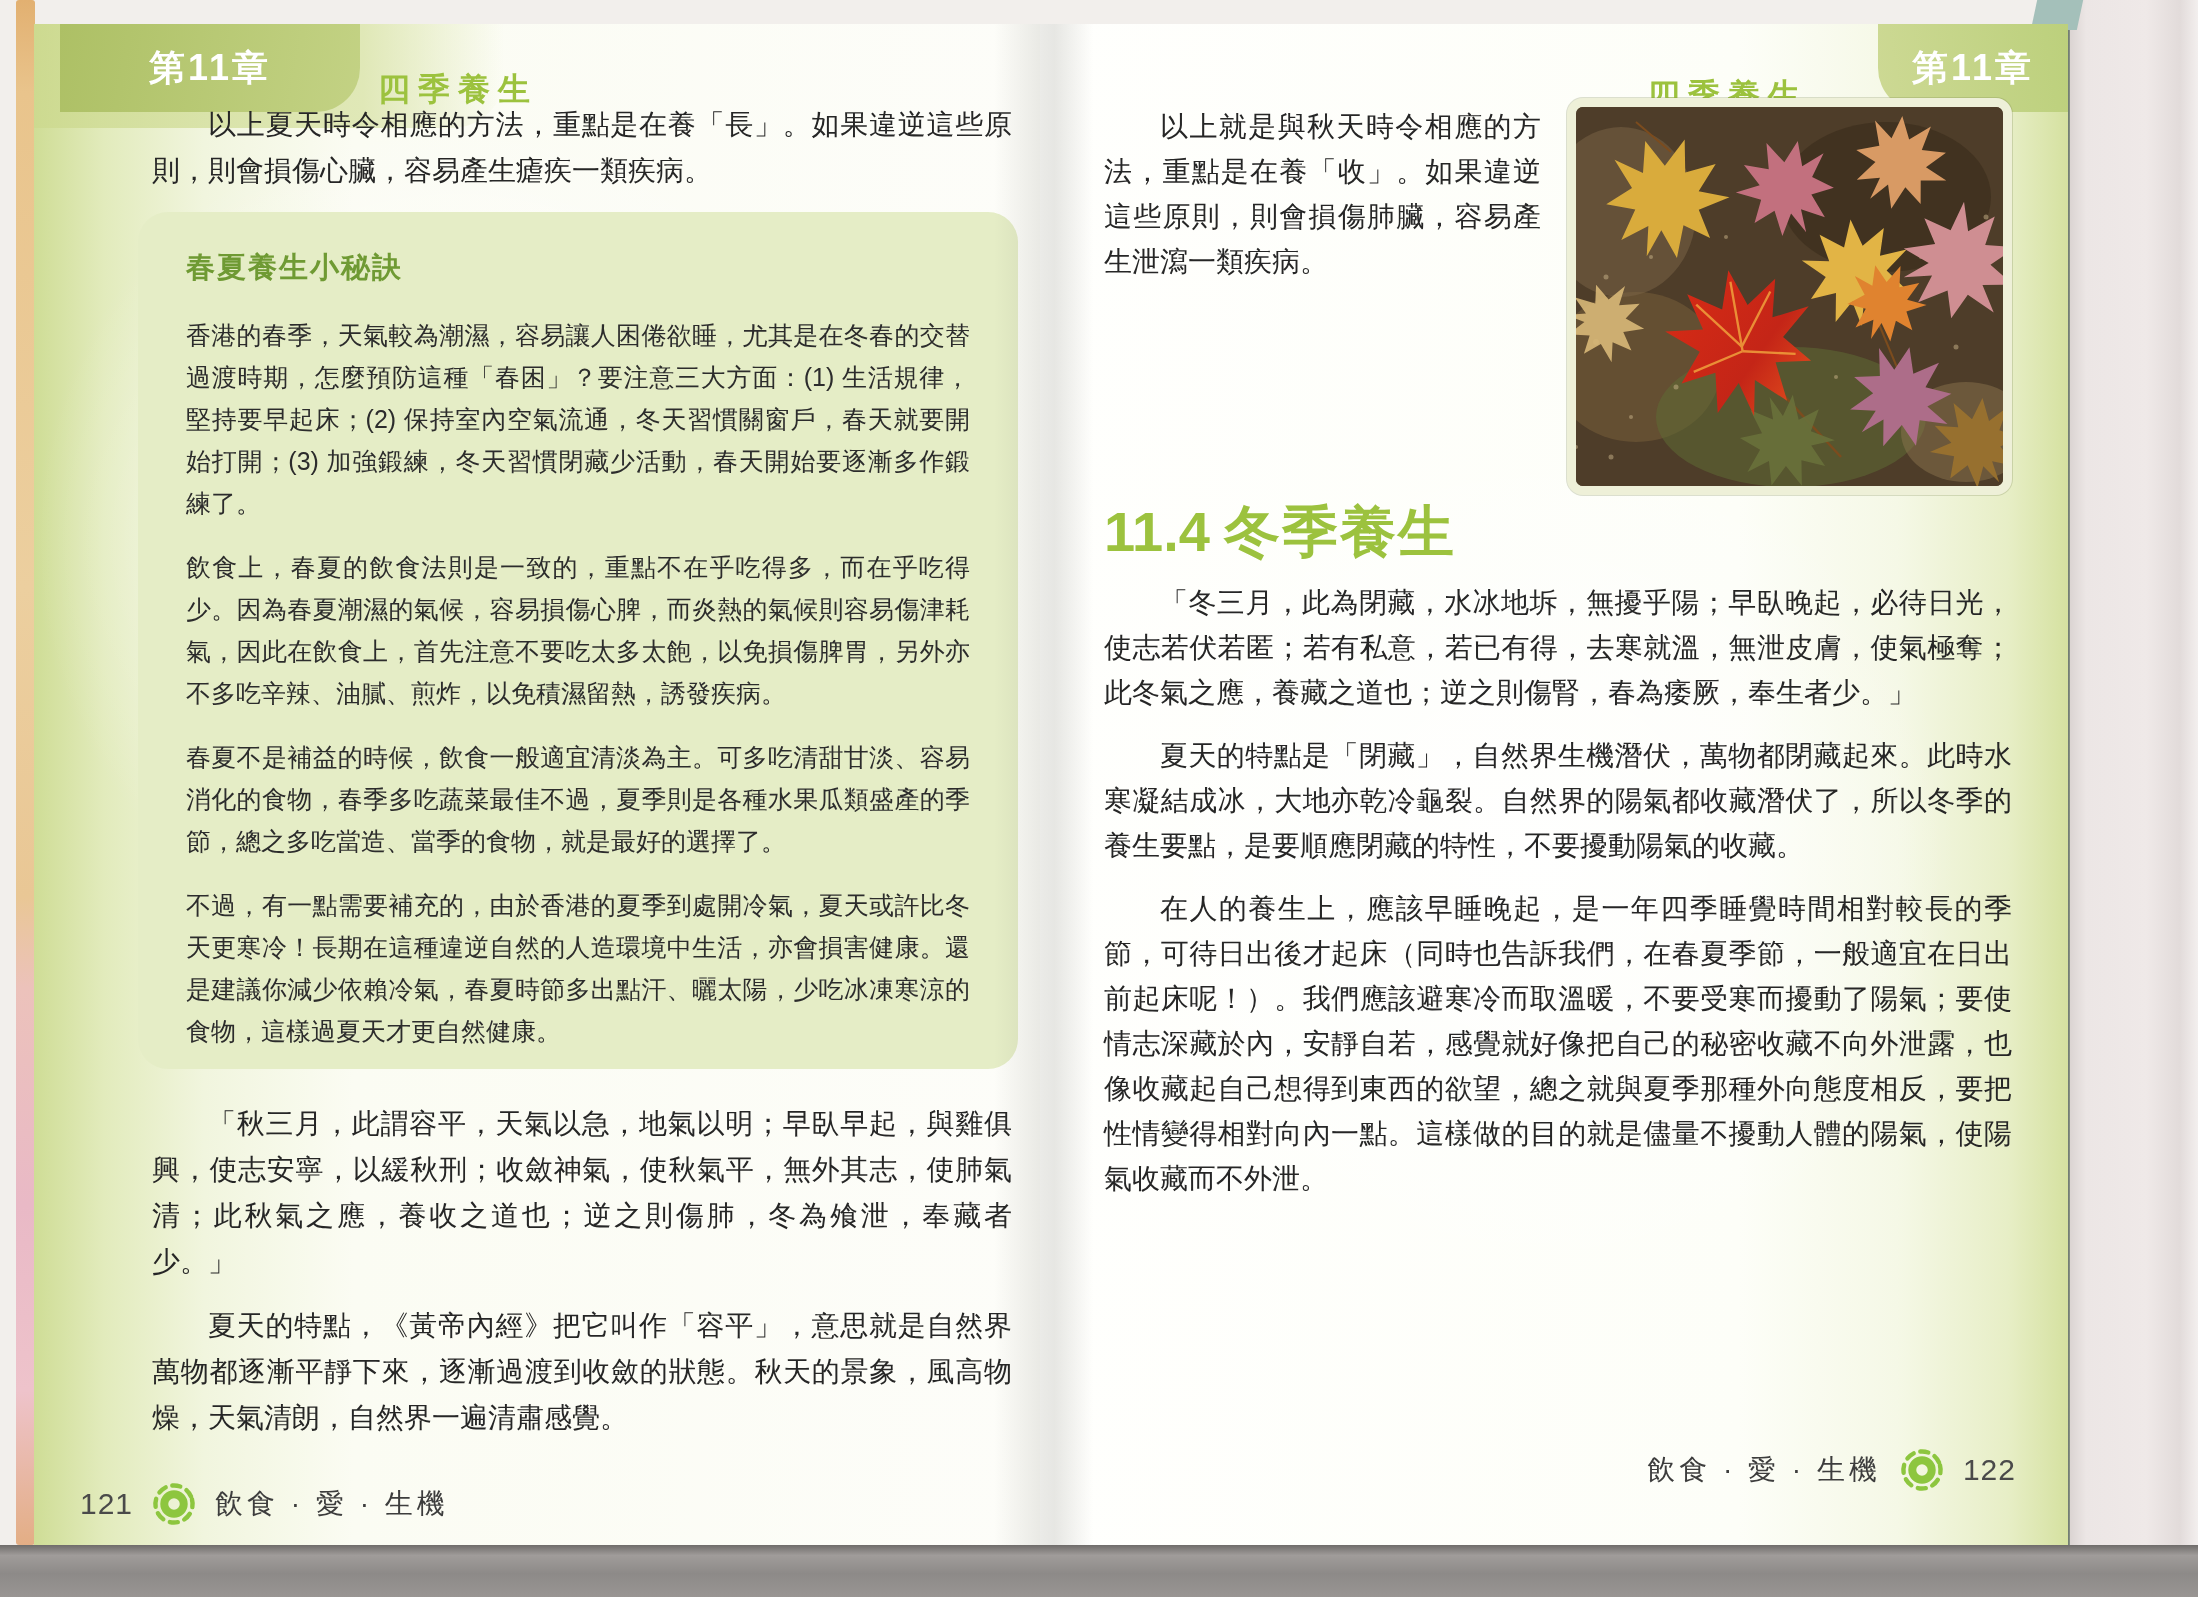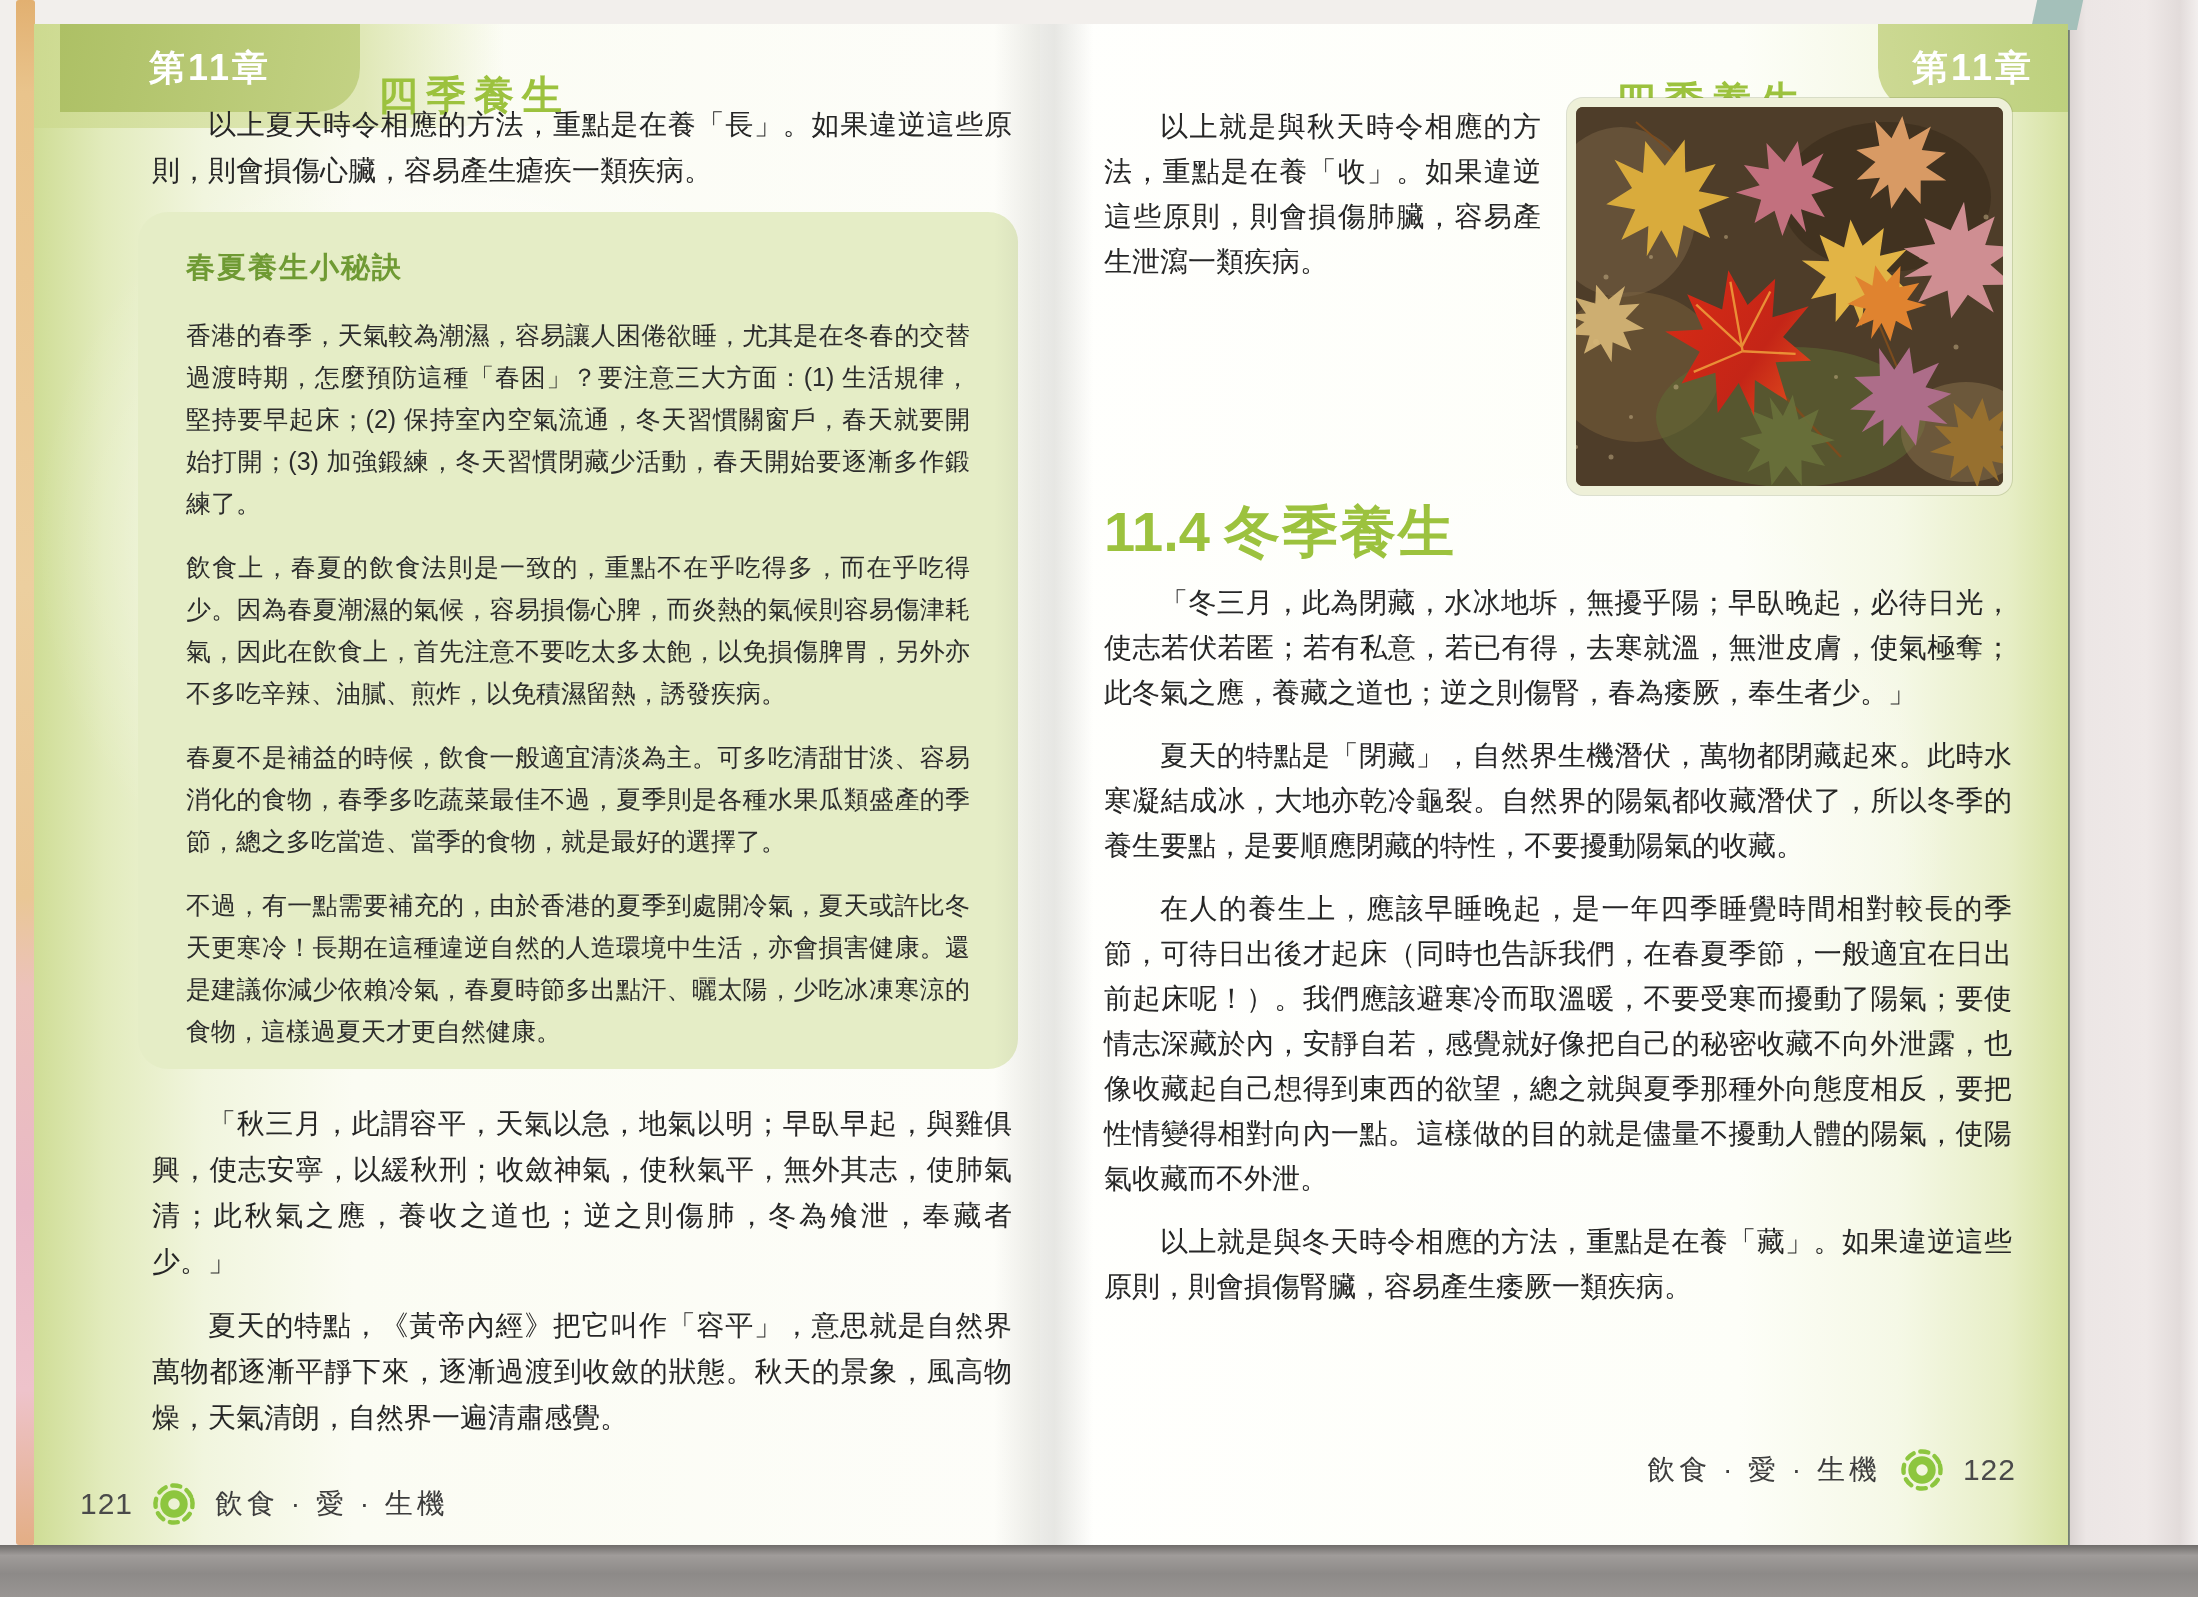--- a/index.html
+++ b/index.html
@@ -64,21 +64,21 @@
     background:linear-gradient(100deg,#adc065,#c3d284);
     color:#ffffff;font-family:"Liberation Sans","DejaVu Sans",sans-serif;
     font-weight:bold;font-size:36px;letter-spacing:3px;
     display:flex;align-items:center;justify-content:center;
   }
   .tab-left{left:26px;width:300px;border-radius:0 0 44px 0;}
   .tab-right{right:0;width:190px;border-radius:0 0 0 44px;background:linear-gradient(260deg,#bcd07c,#cdd994);}
   .chapter-title{
     position:absolute;top:44px;
     font-family:"Liberation Sans","DejaVu Sans",sans-serif;
-    font-weight:bold;font-size:40px;color:#9cc23e;letter-spacing:8px;text-align:right;
+    font-weight:bold;font-size:32px;color:#9cc23e;letter-spacing:8px;text-align:right;
   }
   .title-left{left:344px;}
   .title-right{right:260px;top:50px;}
   
   .content-left{
     position:absolute;left:118px;top:78px;width:860px;
     font-size:28px;line-height:46px;text-align:justify;
   }
   .content-right{
     position:absolute;left:64px;top:80px;width:908px;
@@ -238,21 +238,20 @@
 
         <p class="body indent">以上就是與秋天時令相應的方法，重點是在養「收」。如果違逆這些原則，則會損傷肺臟，容易產生泄瀉一類疾病。</p>
 
         <h2 class="section-heading">
           <span class="sec-num">11.4</span><span>冬季養生</span>
         </h2>
 
         <p class="body indent">「冬三月，此為閉藏，水冰地坼，無擾乎陽；早臥晚起，必待日光，使志若伏若匿；若有私意，若已有得，去寒就溫，無泄皮膚，使氣極奪；此冬氣之應，養藏之道也；逆之則傷腎，春為痿厥，奉生者少。」</p>
         <p class="body indent">夏天的特點是「閉藏」，自然界生機潛伏，萬物都閉藏起來。此時水寒凝結成冰，大地亦乾冷龜裂。自然界的陽氣都收藏潛伏了，所以冬季的養生要點，是要順應閉藏的特性，不要擾動陽氣的收藏。</p>
         <p class="body indent">在人的養生上，應該早睡晚起，是一年四季睡覺時間相對較長的季節，可待日出後才起床（同時也告訴我們，在春夏季節，一般適宜在日出前起床呢！）。我們應該避寒冷而取溫暖，不要受寒而擾動了陽氣；要使情志深藏於內，安靜自若，感覺就好像把自己的秘密收藏不向外泄露，也像收藏起自己想得到東西的欲望，總之就與夏季那種外向態度相反，要把性情變得相對向內一點。這樣做的目的就是儘量不擾動人體的陽氣，使陽氣收藏而不外泄。</p>
-        <p class="body indent">以上就是與冬天時令相應的方法，重點是在養「藏」。如果違逆這些原則，則會損傷腎臟，容易產生痿厥一類疾病。</p>
       </div>
 
       <div class="footer footer-right">
         <span class="brand-label">飲食 · 愛 · 生機</span>
         <svg class="logo" viewBox="0 0 52 52">
           <circle cx="26" cy="26" r="11" fill="none" stroke="#8dc63f" stroke-width="9"></circle>
           <circle cx="26" cy="26" r="21" fill="none" stroke="#8dc63f" stroke-width="5" stroke-dasharray="9 8" stroke-linecap="round" transform="rotate(-15 26 26)"></circle>
         </svg>
         <span class="page-number">122</span>
       </div>

